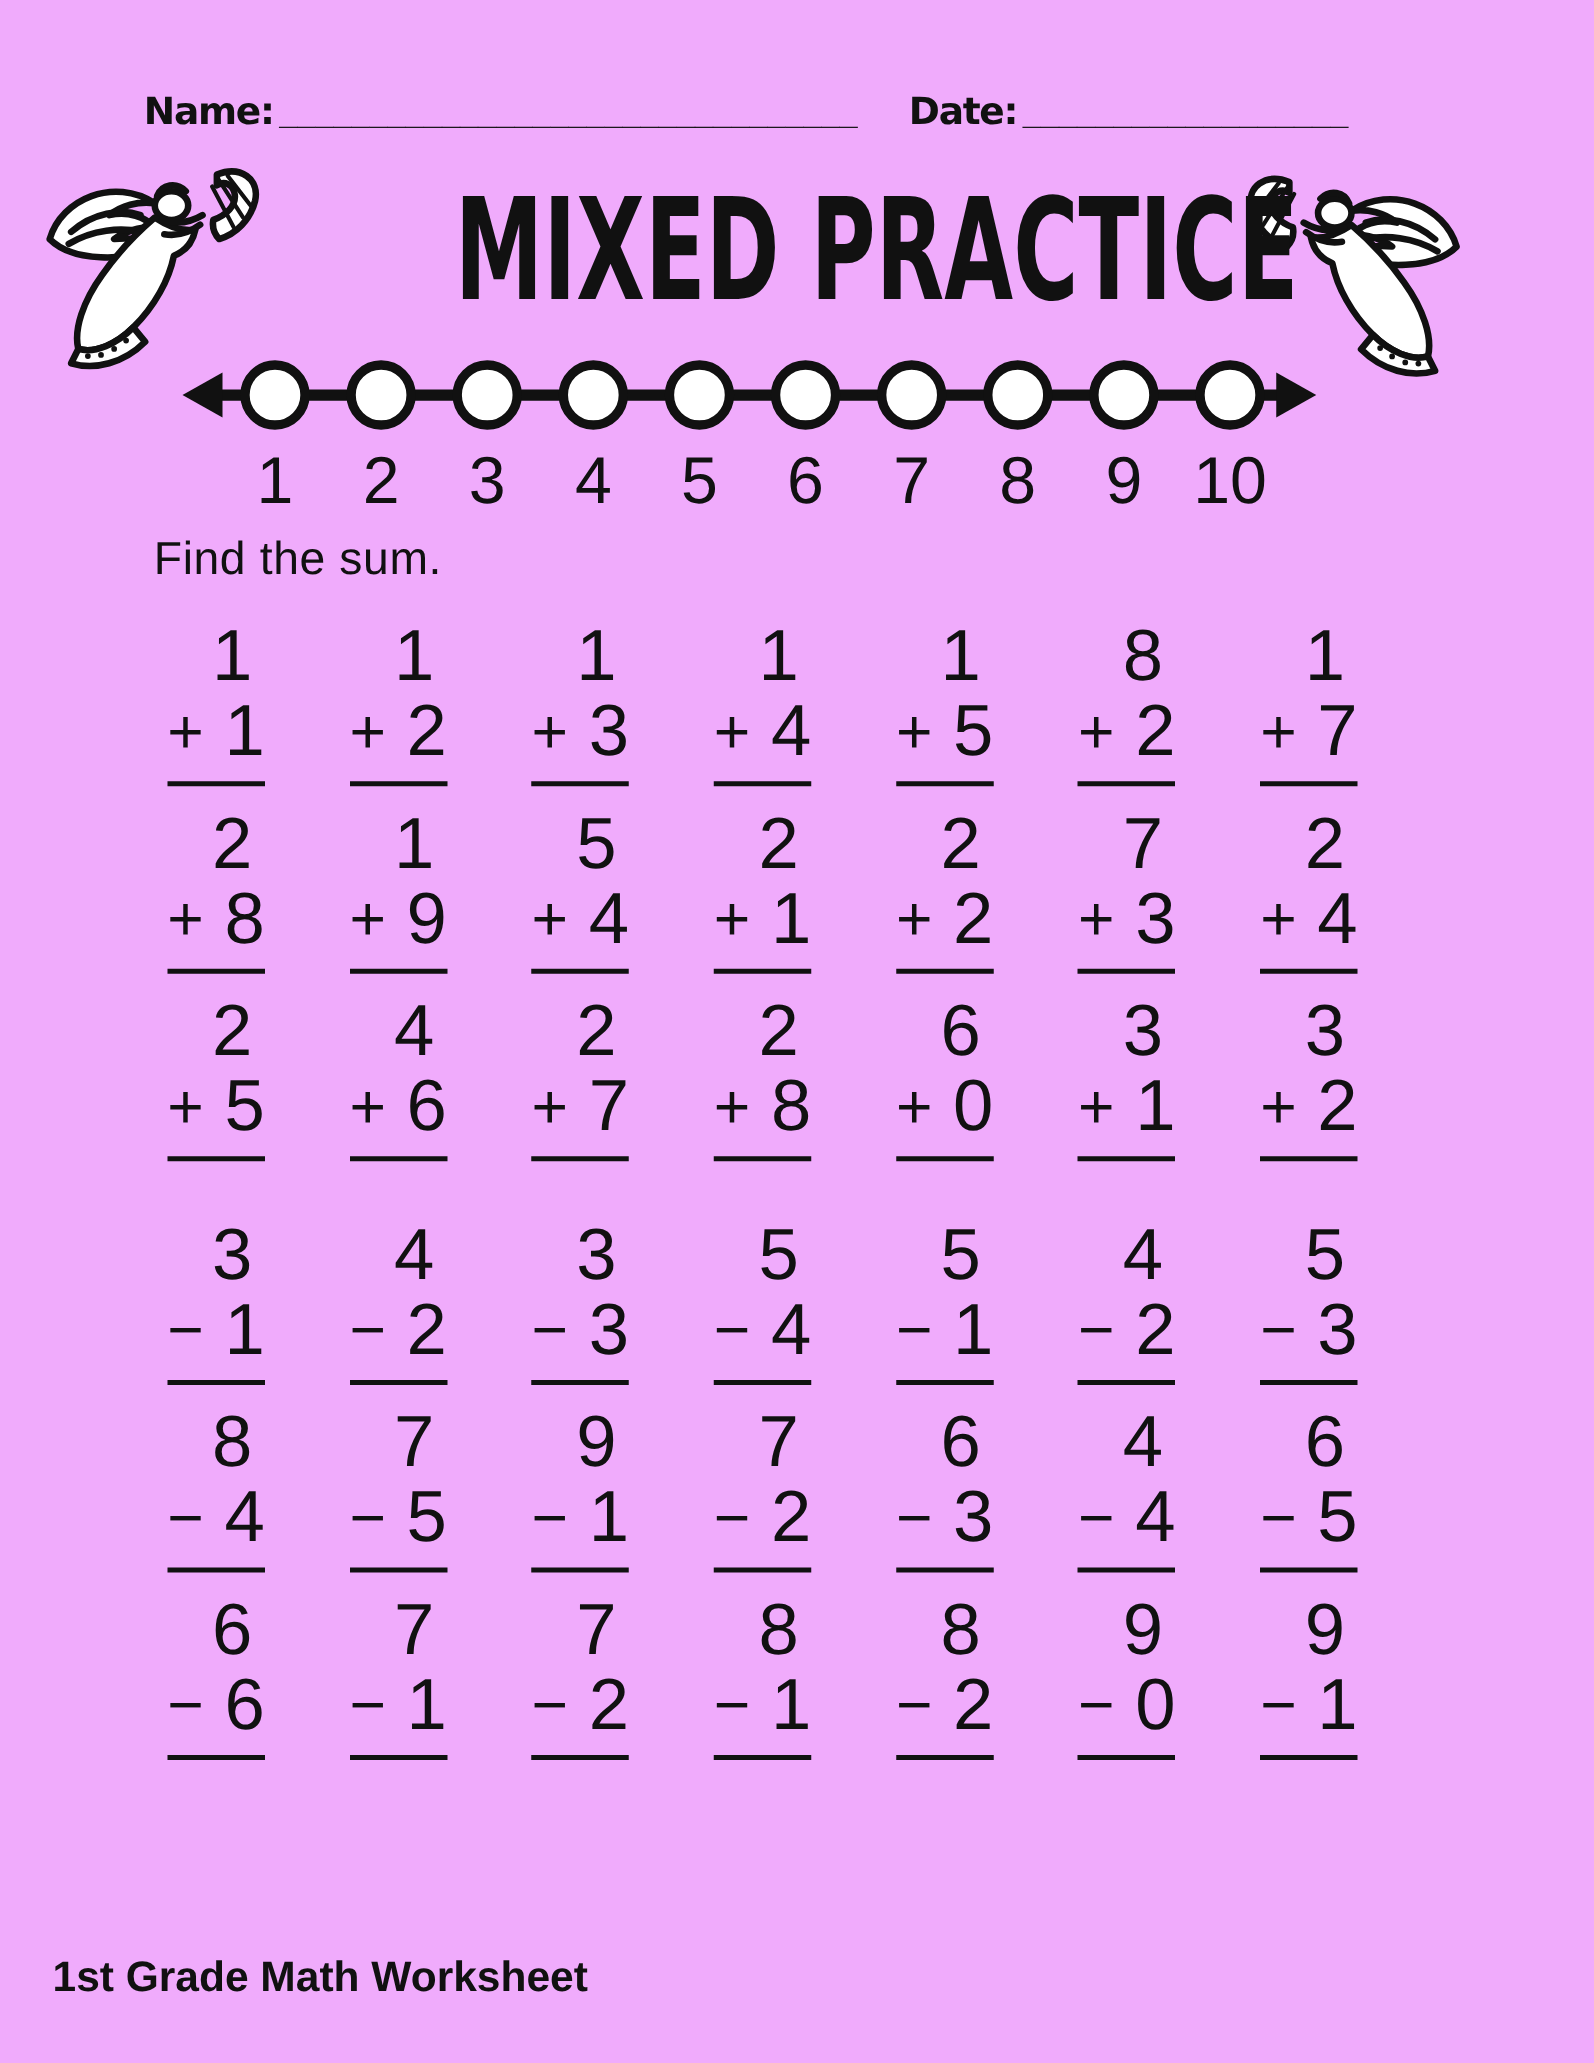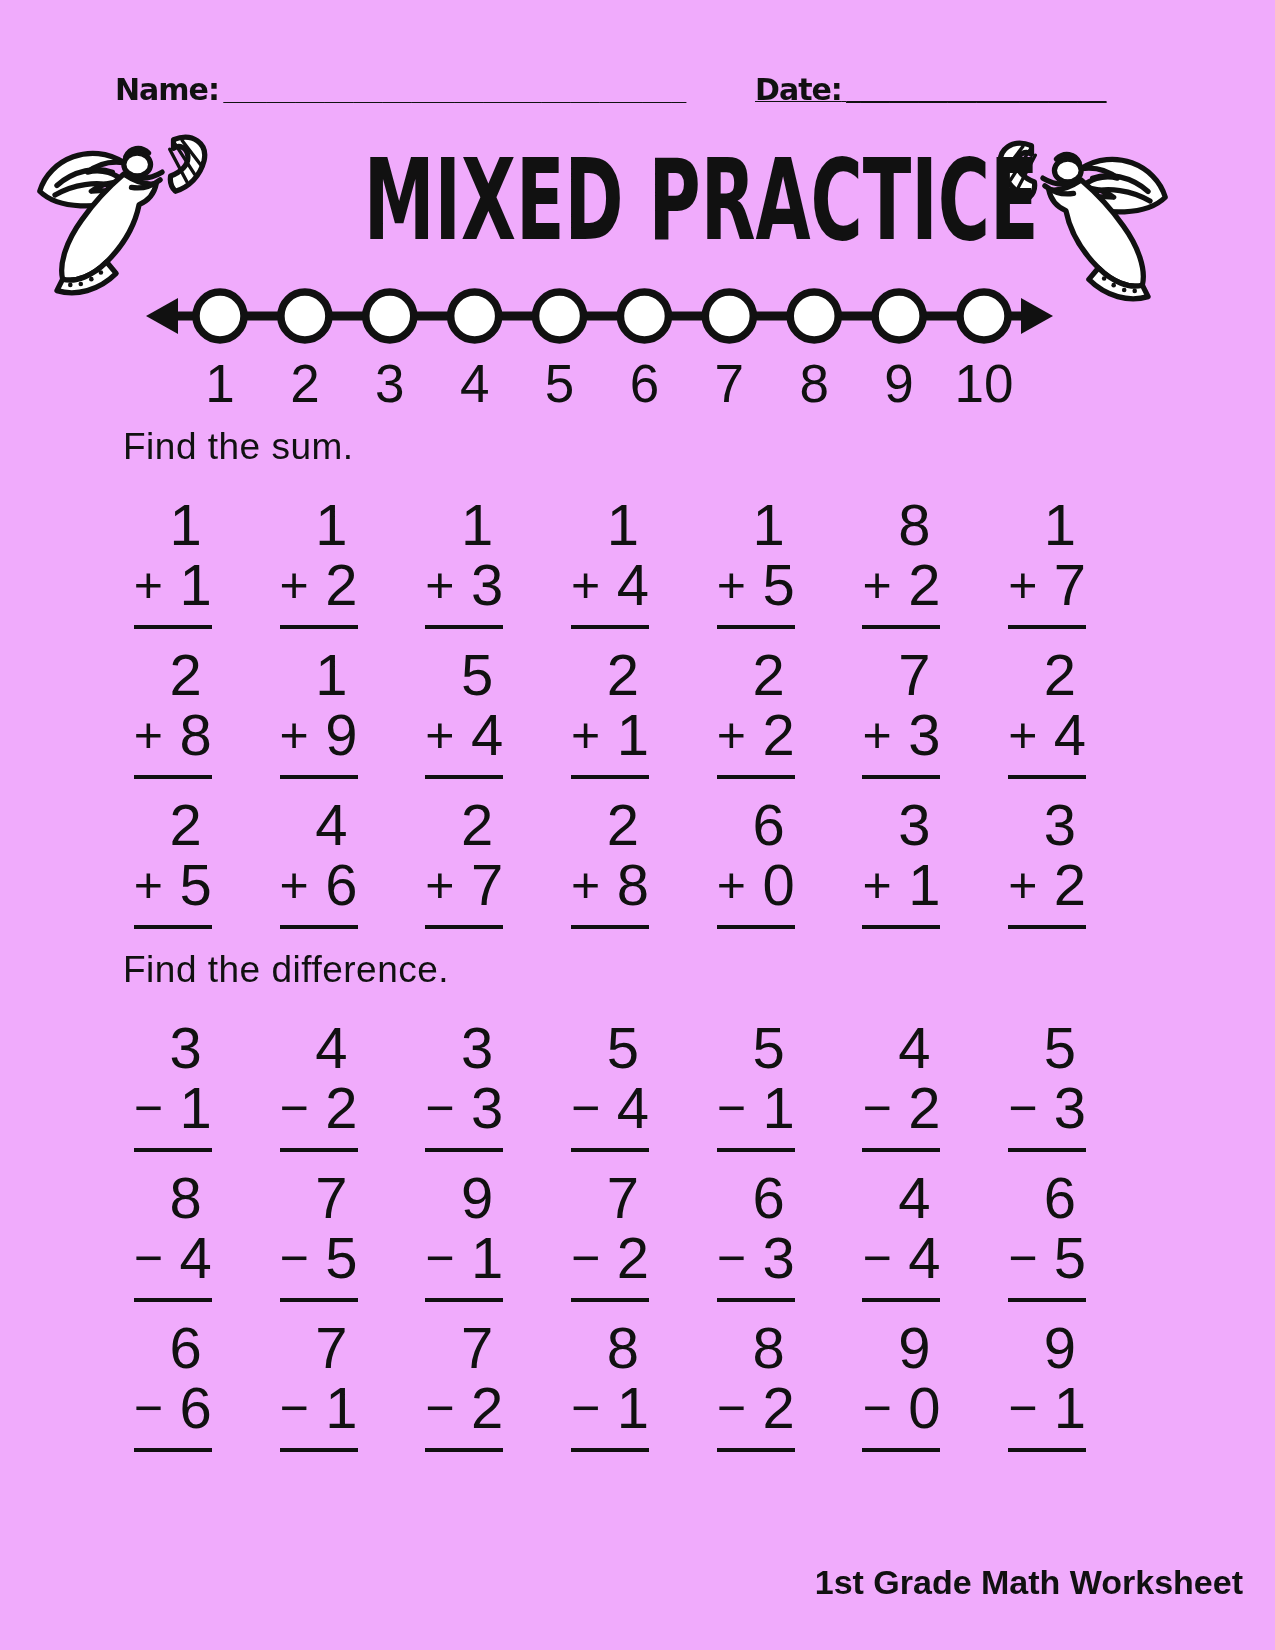--- a/index.html
+++ b/index.html
@@ -11,21 +11,21 @@
     background:#f0abfc;
     font-family:"Liberation Sans", sans-serif;
     color:#111;
     overflow:hidden;
     padding-left:37px;
   }
 
   
   .hdr-field { position:absolute; top:72px; white-space:nowrap; }
   .hdr-name { left:115px; }
-  .hdr-date { left:755px;text-decoration:underline; }
+  .hdr-date { left:727px; }
   .hdr-label { font-weight:bold; font-size:30px; font-family:"DejaVu Sans", sans-serif; letter-spacing:-1px; }
   .write-line { font-size:26px; font-weight:bold; letter-spacing:0; color:#111; }
 
   
   .angel { position:absolute; width:205px; height:172px; }
   .angel-left  { left:28px;  top:132px; }
   .angel-right { left:972px; top:138px; transform:scaleX(-1); }
   .angel svg { width:100%; height:100%; }
 
   
@@ -60,21 +60,21 @@
   .p-bot {
     display:flex; justify-content:space-between; align-items:flex-end;
     border-bottom:4px solid #111; padding-bottom:10px;
   }
   .p-op { font-size:50px; line-height:60px; }
   .p-answer { height:16px; }
 
   
   .footer {
     position:absolute; left:42px; right:32px; bottom:48px;
-    display:flex; justify-content:flex-end;
+    display:flex; justify-content:flex-start;
     font-weight:bold; font-size:34px;
     font-family:"Liberation Sans", sans-serif;
   }
 </style>
 </head>
 <body>
 
 <div class="page">
 
   <div class="hdr-field hdr-name">
@@ -326,21 +326,20 @@
               <span class="p-op">+</span>
               <span class="p-num">2</span>
             </div>
             <div class="p-answer"></div>
           </div>
         </div>
       </div>
   </div>
 
   <div class="section section-diff">
-    <div class="instruction">Find the difference.</div>
     <div>
         <div class="prob-row">
           <div class="problem">
             <div class="p-top">3</div>
             <div class="p-bot">
               <span class="p-op">−</span>
               <span class="p-num">1</span>
             </div>
             <div class="p-answer"></div>
           </div>

